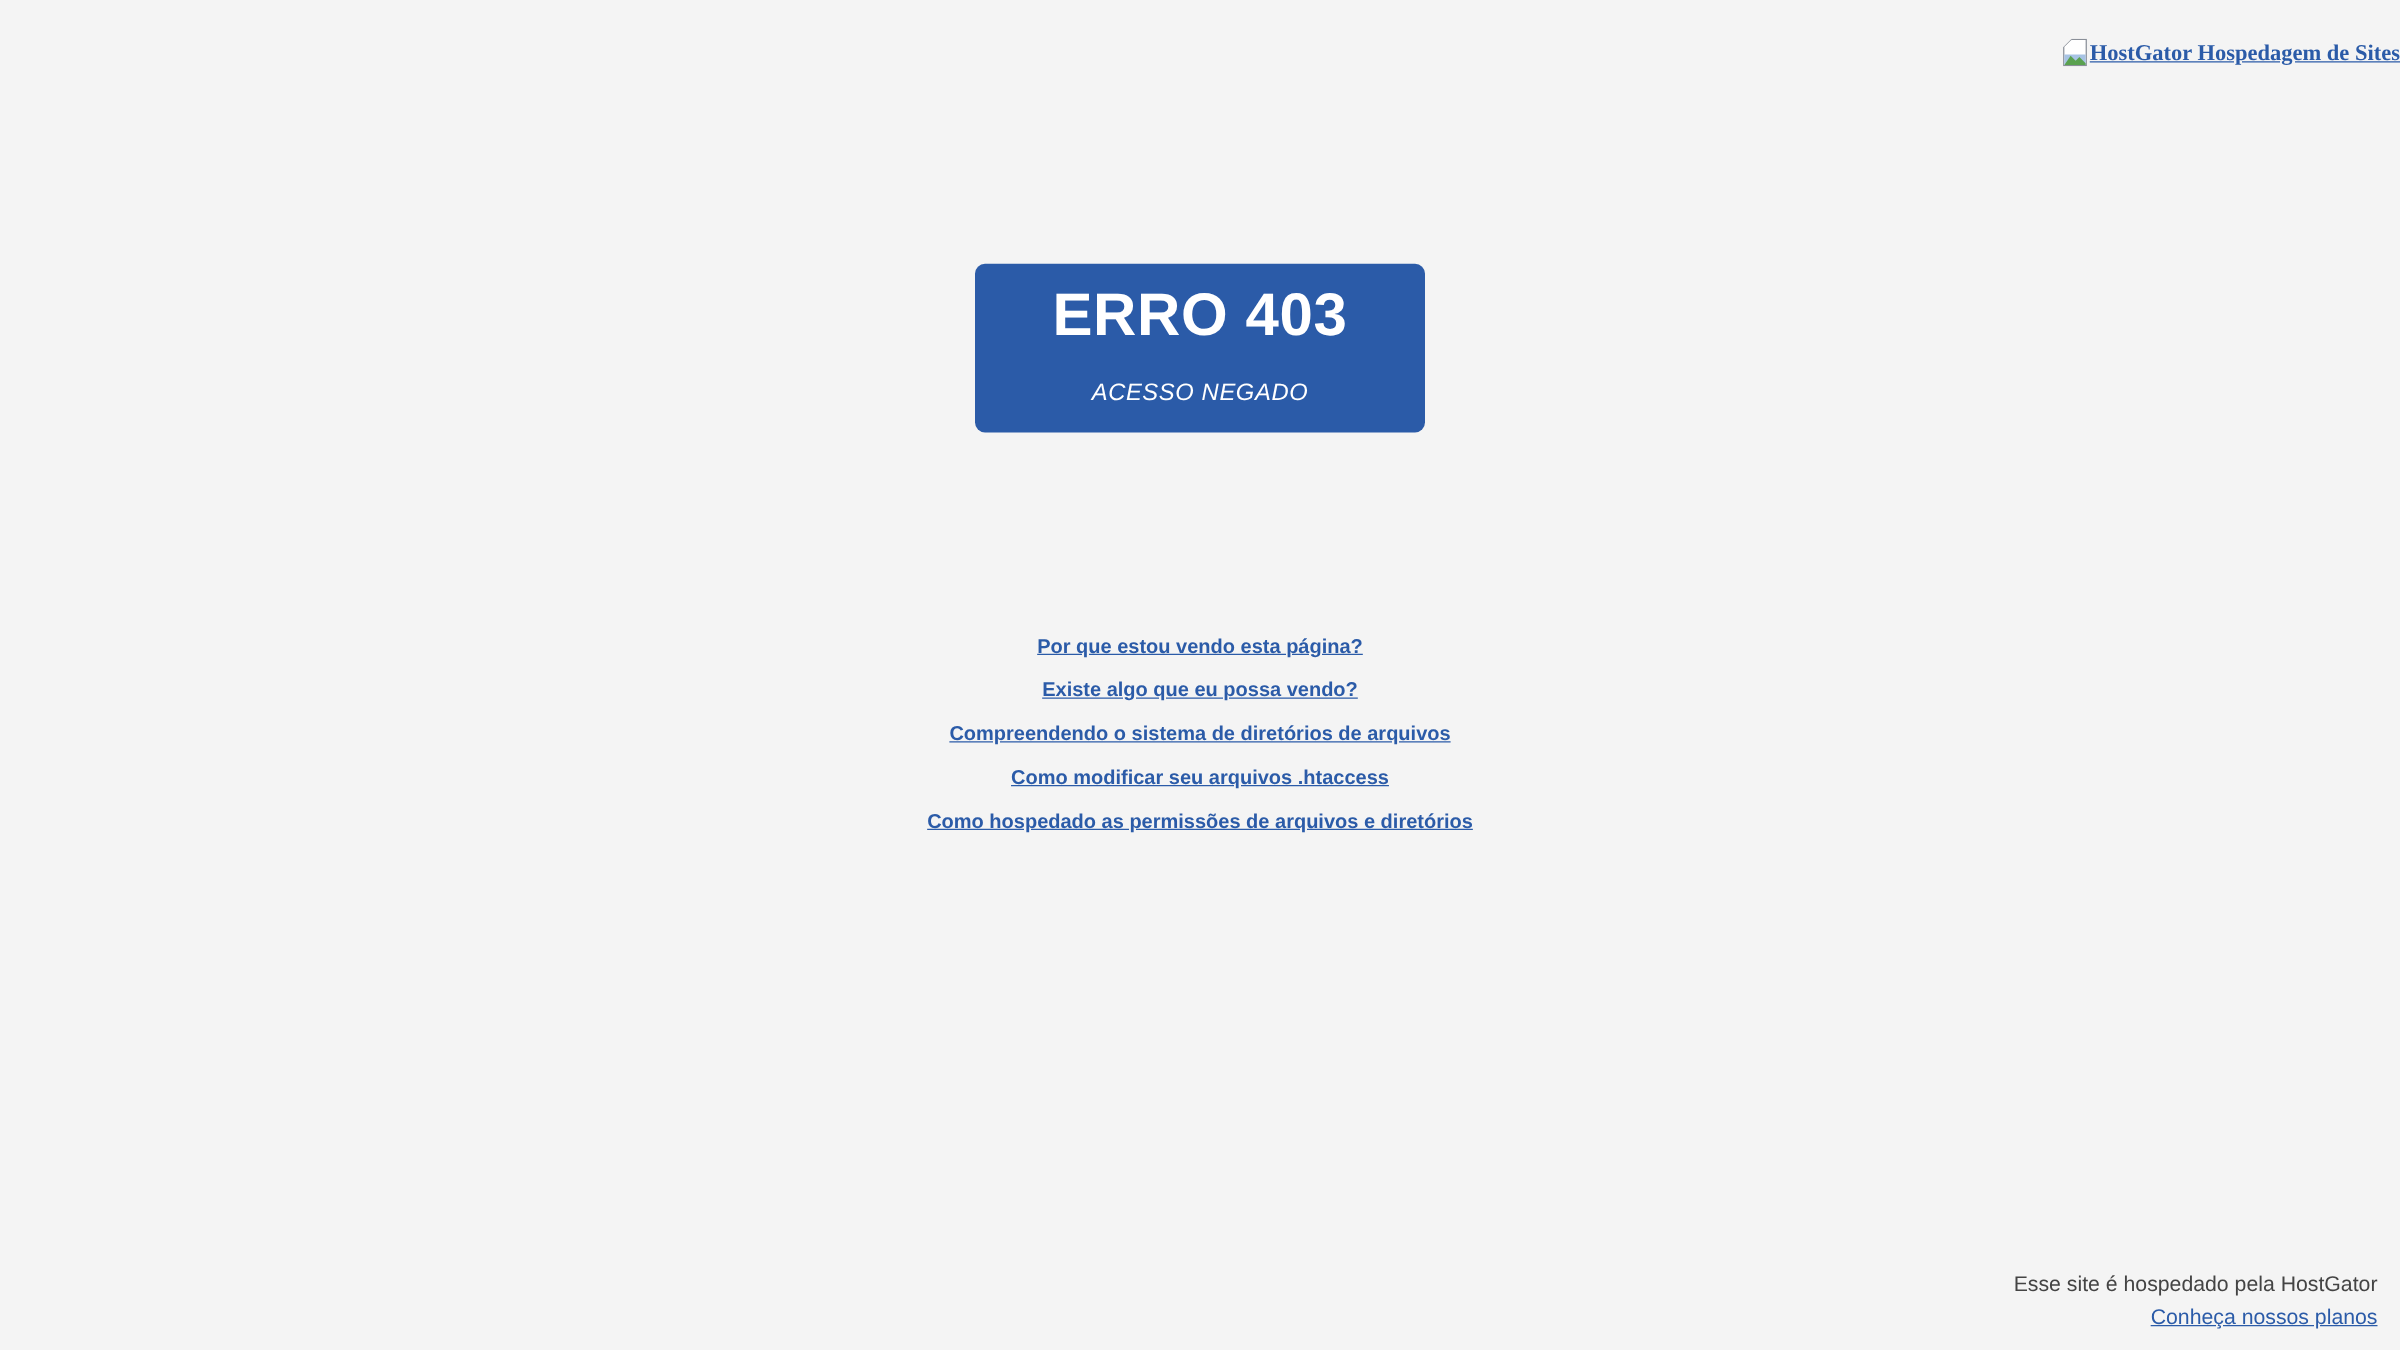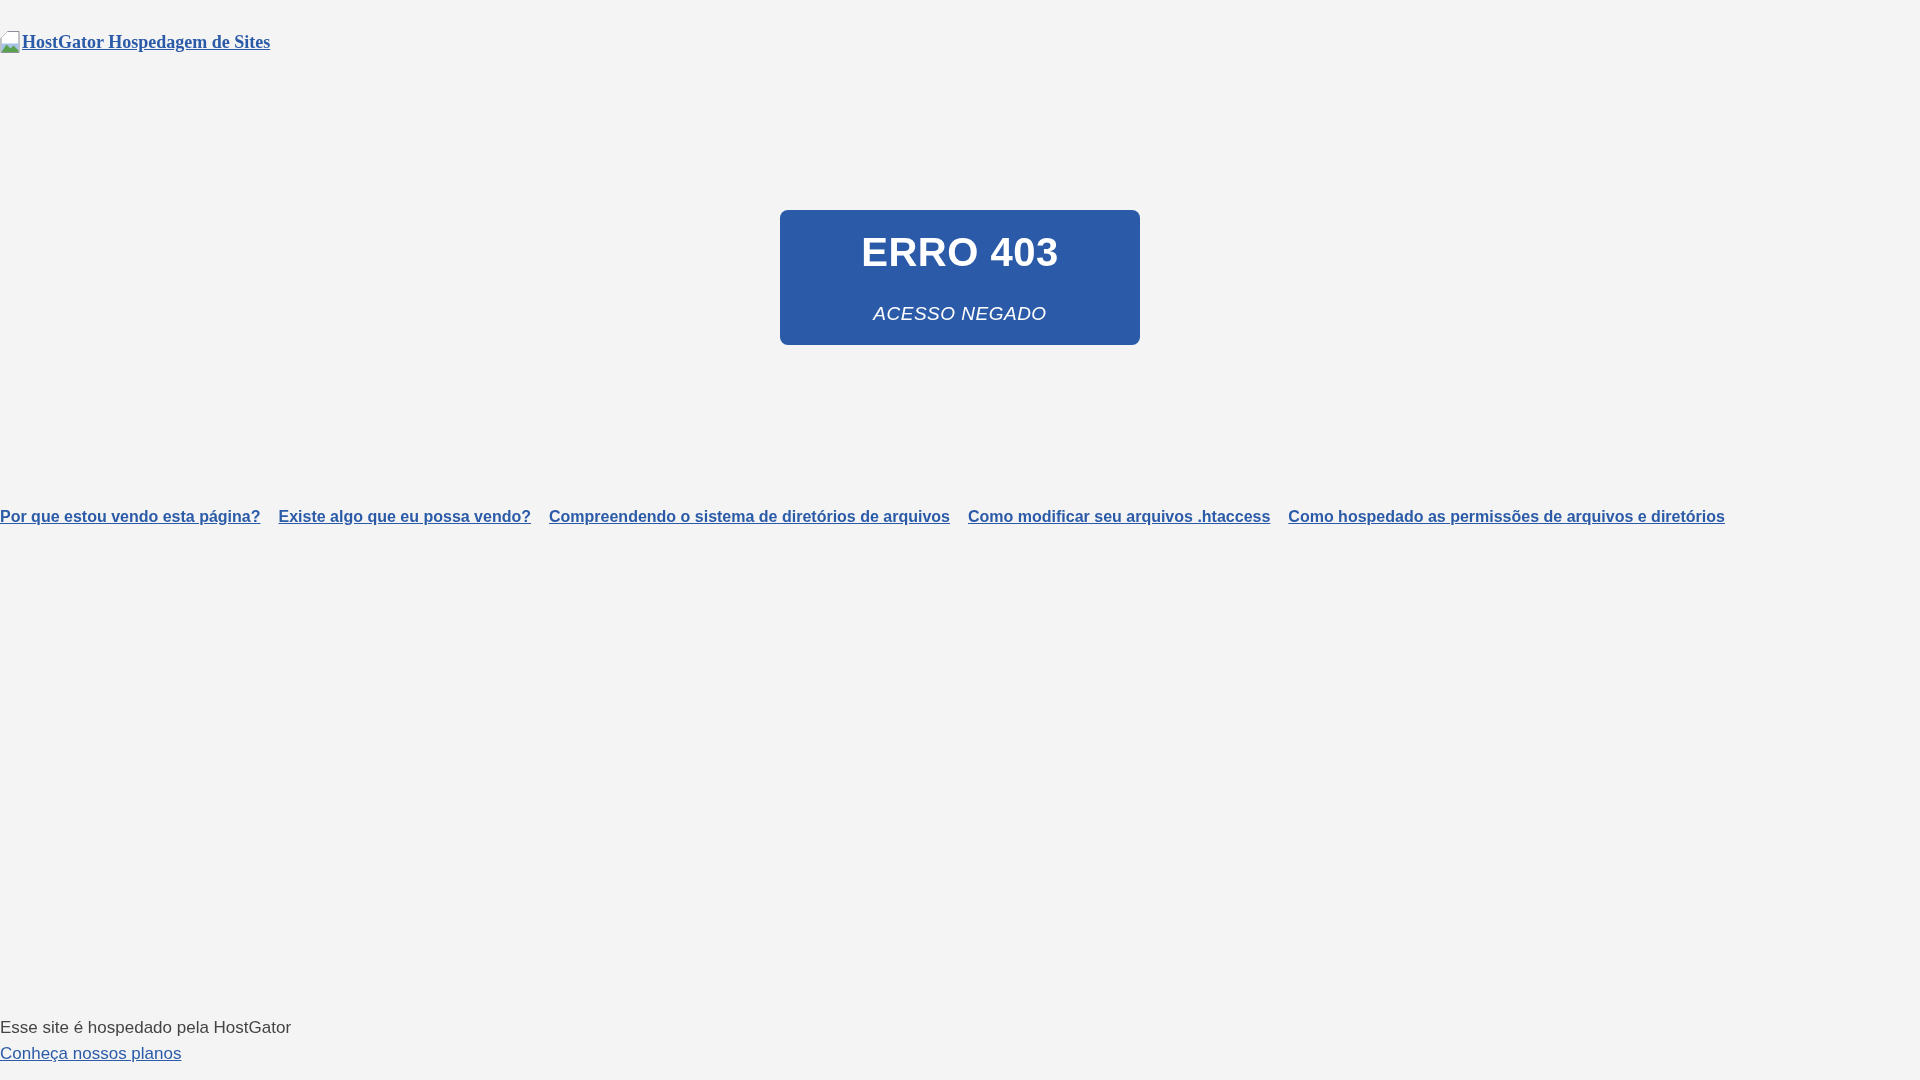--- a/index.html
+++ b/index.html
@@ -13,21 +13,21 @@
     width: 1920px;
     height: 1080px;
     background: var(--page-bg);
     font-family: "Liberation Sans", sans-serif;
     overflow: hidden;
   }
   .page {
     position: relative;
     width: 1920px;
     height: 1080px;
-    text-align: left;
+    text-align: right;
   }
   
   .logo-header {
     padding-top: 31px;
   }
   .logo-link {
     display: inline-flex;
     align-items: center;
     gap: 2px;
     text-decoration: none;
@@ -54,38 +54,38 @@
     background: var(--accent);
     border-radius: 8px;
     color: var(--box-text);
     display: flex;
     flex-direction: column;
     justify-content: center;
     align-items: center;
     padding-top: 2px;
   }
   .error-title {
-    font-size: 40px;
+    font-size: 48px;
     font-weight: bold;
     line-height: 50px;
     letter-spacing: 0.5px;
   }
   .error-subtitle {
     font-size: 19px;
     font-weight: normal;
     line-height: 34px;
     margin-top: 20px;
     letter-spacing: 0.5px;
     font-style: italic;
   }
   
   .help-links {
     margin-top: 163px;
     display: flex;
-    flex-direction: row;
+    flex-direction: column;
     gap: 18px;
     align-items: center;
   }
   .help-link {
     font-size: 16px;
     font-weight: bold;
     color: var(--accent);
     text-decoration: underline;
     line-height: 17px;
     cursor: pointer;

